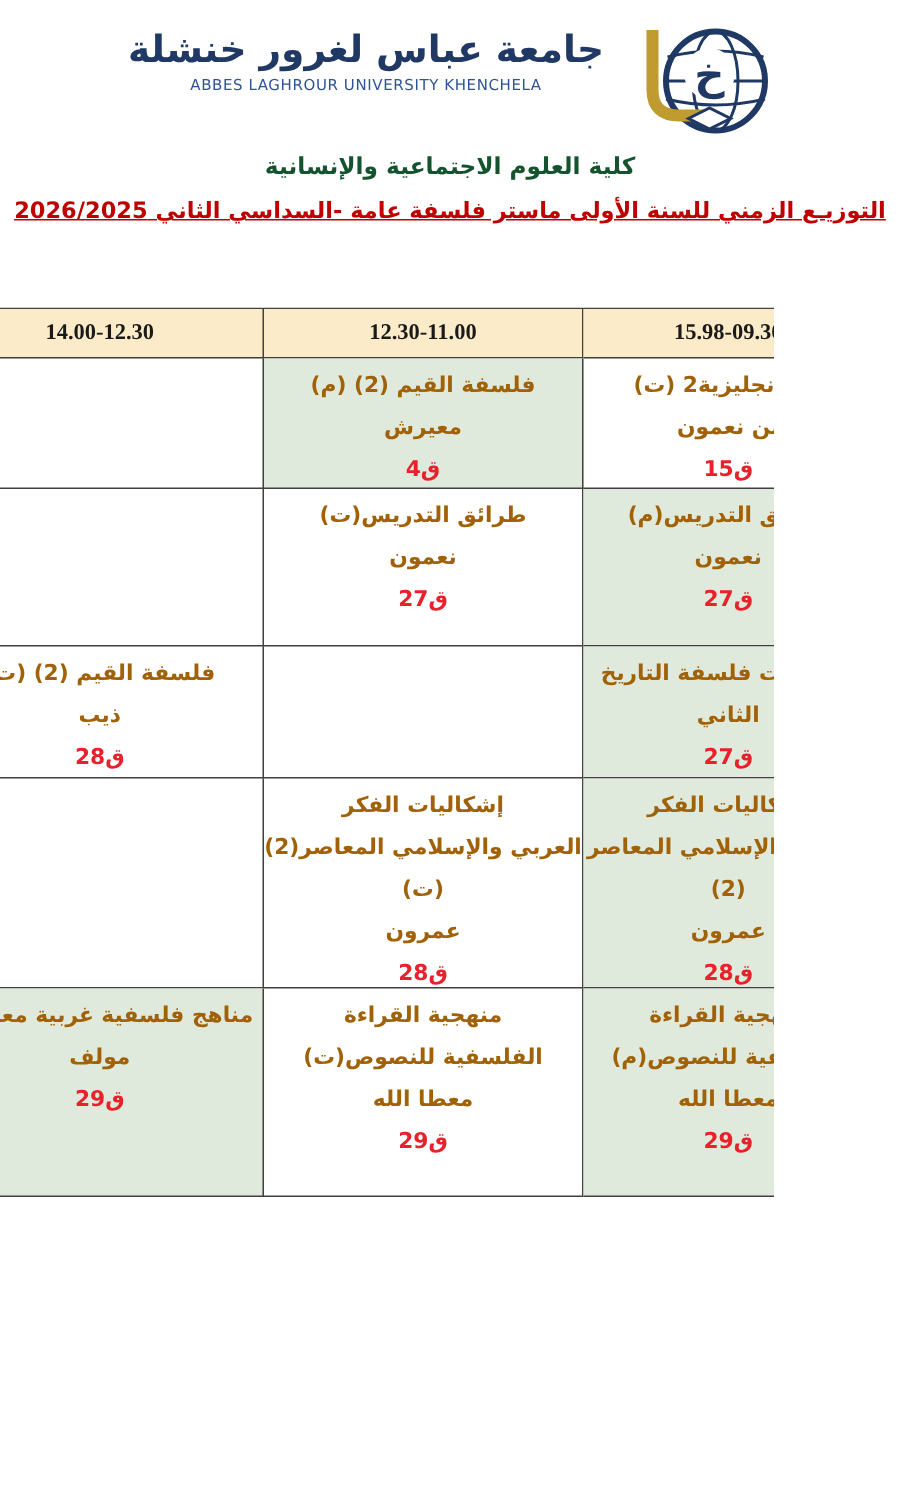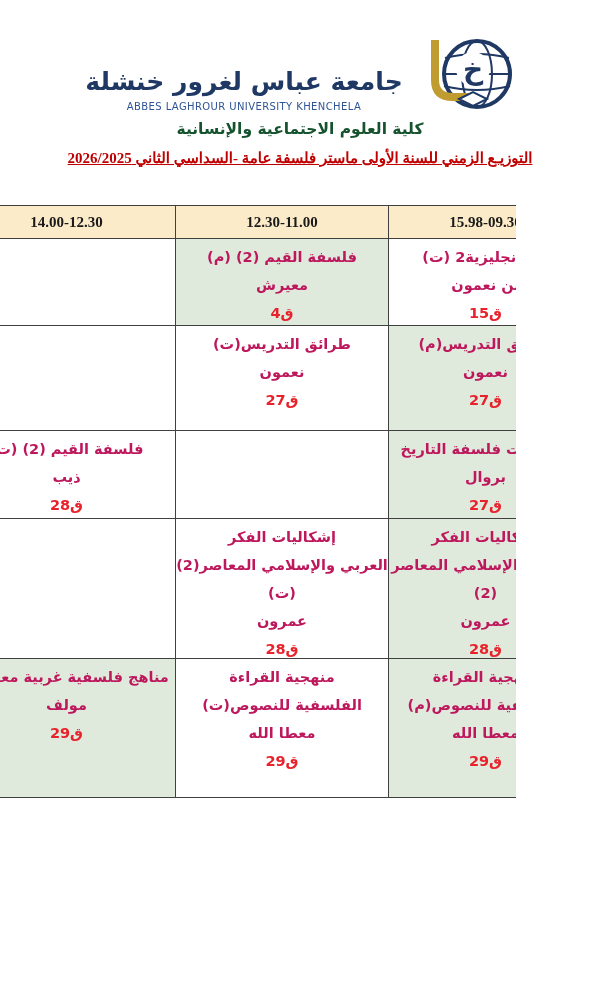--- a/index.html
+++ b/index.html
@@ -5,45 +5,45 @@
   :root{
     --navy:#1F3864; --blue:#2F5496; --gold:#BF9B30;
     --cream:#FBEBC8; --green:#DFE9DC; --room-red:#E8212B;
     --title-red:#C00000; --border:#404040;
   }
   html,body{margin:0;padding:0;}
   body{width:600px;height:1000px;background:#ffffff;font-family:"DejaVu Sans",sans-serif;}
   .page{position:relative;width:600px;height:1000px;background:#fff;overflow:hidden;}
 
   
-  .logo-row{display:flex;align-items:flex-end;justify-content:center;gap:12px;padding-top:34px;height:78px;}
+  .logo-row{display:flex;align-items:flex-start;justify-content:center;gap:12px;padding-top:16px;height:78px;}
   .logo-textblock{text-align:center;}
   .logo-arabic{direction:rtl;color:var(--navy);font-weight:700;font-size:25px;line-height:34px;letter-spacing:-1px;}
   .logo-english{color:var(--blue);font-weight:400;font-size:10px;letter-spacing:.4px;margin-top:2px;}
   .emblem{width:100px;height:76px;flex:0 0 auto;}
 
   
   .doc-titles{direction:rtl;text-align:center;margin-top:6px;}
   .line-faculty,.line-dept{color:#14532d;font-weight:700;font-size:15.5px;line-height:23px;}
   .red-title{color:var(--title-red);font-weight:700;font-size:15px;line-height:24px;
-             text-decoration:underline;margin-top:5px;font-family:Liberation Serif, serif;}
+             text-decoration:underline;margin-top:5px;}
 
   
   .table-viewport{position:absolute;top:205px;left:0;width:516px;height:594px;overflow:hidden;}
   .timetable{position:absolute;left:-43px;top:0;display:grid;
              border-top:1px solid var(--border);border-left:1px solid var(--border);
              background:#fff;}
   .cell{border-right:1px solid var(--border);border-bottom:1px solid var(--border);
         overflow:hidden;direction:rtl;text-align:center;}
   .header-cell{background:var(--cream);display:flex;align-items:center;justify-content:center;
                font-family:"Liberation Serif","DejaVu Serif",serif;font-weight:700;
                font-size:15px;color:#1a1a1a;direction:ltr;}
   .body-cell{padding-top:4px;}
   .bg-green{background:var(--green);}
-  .tline{font-weight:700;font-size:14.5px;color:#be185d;line-height:28px;white-space:nowrap;}
+  .tline{font-weight:700;font-size:14.5px;color:#a16207;line-height:28px;white-space:nowrap;}
   .tline.room{color:var(--room-red);}
 </style>
 </head>
 <body>
 
 <div class="page">
 
   <div class="logo-row">
     <div class="logo-textblock">
       <div class="logo-arabic">جامعة عباس لغرور خنشلة</div>
@@ -98,21 +98,21 @@
         </div>
         <div class="cell body-cell"></div>
         <div class="cell body-cell">
           <div class="tline">فلسفة القيم (2) (ت)</div>
           <div class="tline">ذيب</div>
           <div class="tline room">ق28</div>
         </div>
         <div class="cell body-cell"></div>
         <div class="cell body-cell bg-green">
           <div class="tline">إشكاليات فلسفة التاريخ</div>
-          <div class="tline">بروال</div>
+          <div class="tline">الثاني</div>
           <div class="tline room">ق27</div>
         </div>
         <div class="cell body-cell bg-green"></div>
         <div class="cell body-cell"></div>
         <div class="cell body-cell">
           <div class="tline">إشكاليات الفكر</div>
           <div class="tline">العربي والإسلامي المعاصر(2)</div>
           <div class="tline">(ت)</div>
           <div class="tline">عمرون</div>
           <div class="tline room">ق28</div>

